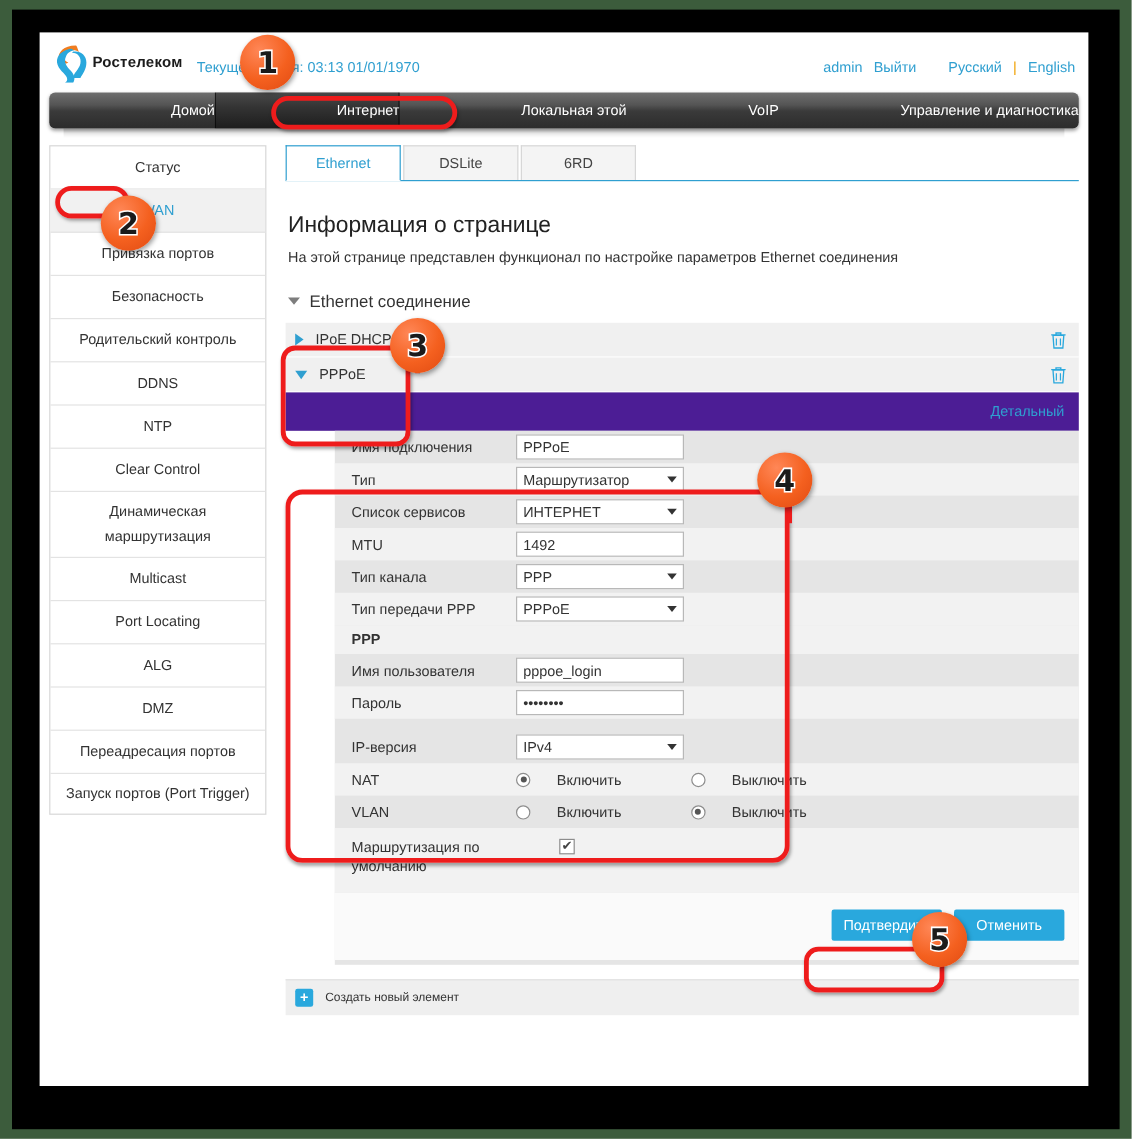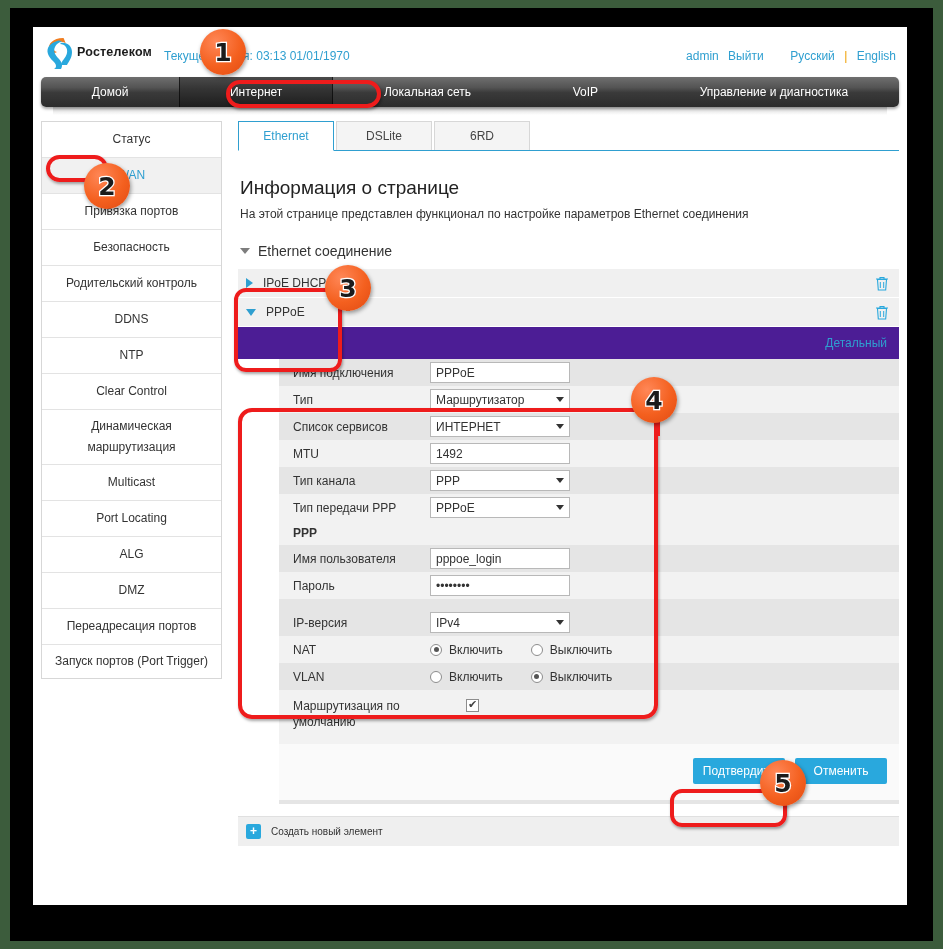--- a/index.html
+++ b/index.html
@@ -48,21 +48,21 @@
     position:relative;
     height:30px;
     border-radius:5px;
     background:linear-gradient(to bottom,#6f6f6f 0%,#545454 35%,#3a3a3a 52%,#2c2c2c 100%);
     display:flex;
     box-shadow:0 2px 3px rgba(0,0,0,.35);
     overflow:hidden;
   }
   .nav-item{
     flex:1 1 auto;
-    display:flex; align-items:center; justify-content:center;
+    display:flex; align-items:center; justify-content:flex-end;
     font-size:12px; color:#ffffff; cursor:pointer;
     position:relative;
   }
   .nav-item.active{
     background:linear-gradient(to bottom,#4a4a4a 0%,#343434 40%,#1d1d1d 100%);
     box-shadow:inset 1px 0 0 rgba(0,0,0,.6), inset -1px 0 0 rgba(0,0,0,.6);
   }
   .nav-shadow{
     height:8px; margin:0 12px;
     background:linear-gradient(to bottom, rgba(0,0,0,.16), rgba(0,0,0,0));
@@ -156,21 +156,21 @@
   .selbox{
     width:140px; height:21px; border:1px solid #b8b8b8; background:#fff;
     font-size:12px; color:#333; padding:0 5px;
     display:flex; align-items:center; justify-content:space-between; cursor:pointer;
   }
   .selbox .arr{
     width:0;height:0;border-left:4px solid transparent;border-right:4px solid transparent;
     border-top:5px solid #333;
   }
   .ppp-head{ font-size:12px; font-weight:bold; color:#333; padding:5px 0 5px 14px; background:#f2f2f2;}
-  .radio-grp{ display:flex; align-items:center; gap:7px; font-size:12px; color:#333; }
+  .radio-grp{ display:flex; align-items:center; gap:22px; font-size:12px; color:#333; }
   .radio{
     width:12px;height:12px;border-radius:50%;border:1px solid #8d8d8d;background:#fff;
     display:inline-block; position:relative; cursor:pointer;
   }
   .radio.on::after{
     content:""; position:absolute; left:2.5px; top:2.5px; width:5px;height:5px;border-radius:50%;
     background:#555;
   }
   .radio-grp .gap{ width:14px; }
   .chk{
@@ -248,21 +248,21 @@
 
   <div class="navwrap">
     <div class="nav">
       <div class="nav-item">
           <span>Домой</span>
         </div>
       <div class="nav-item active">
           <span>Интернет</span>
         </div>
       <div class="nav-item">
-          <span>Локальная сеть</span>
+          <span>Локальная этой</span>
         </div>
       <div class="nav-item">
           <span>VoIP</span>
         </div>
       <div class="nav-item">
           <span>Управление и диагностика</span>
         </div>
     </div>
     <div class="nav-shadow"></div>
   </div>

